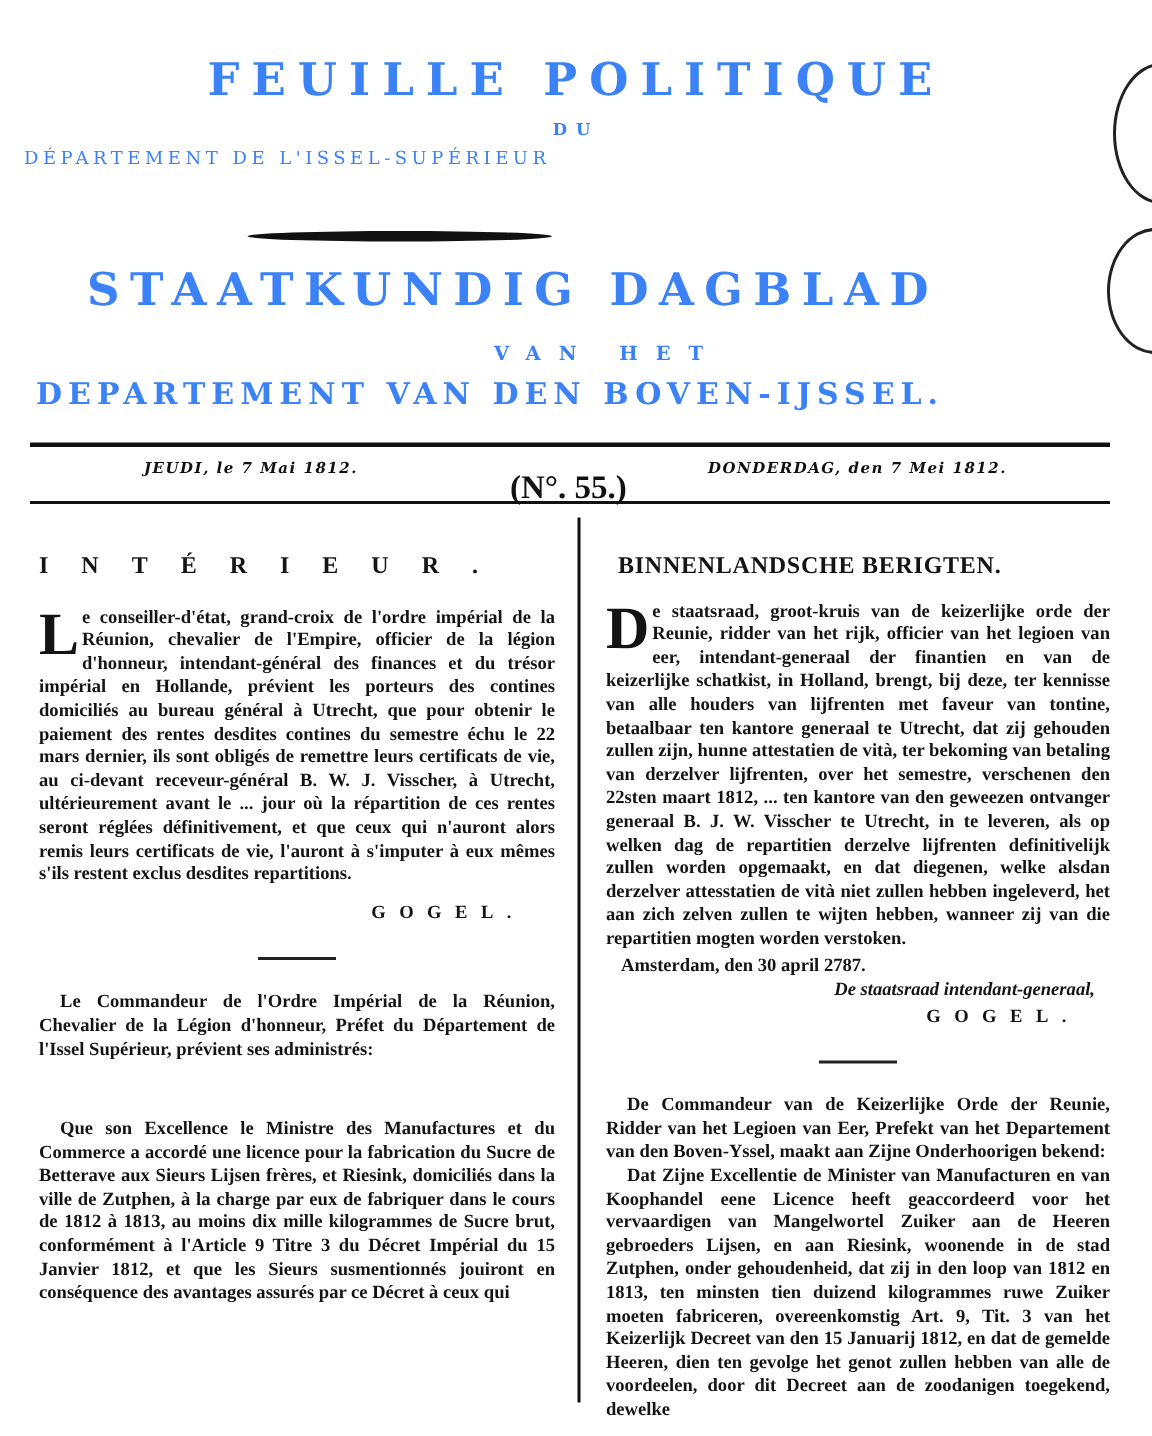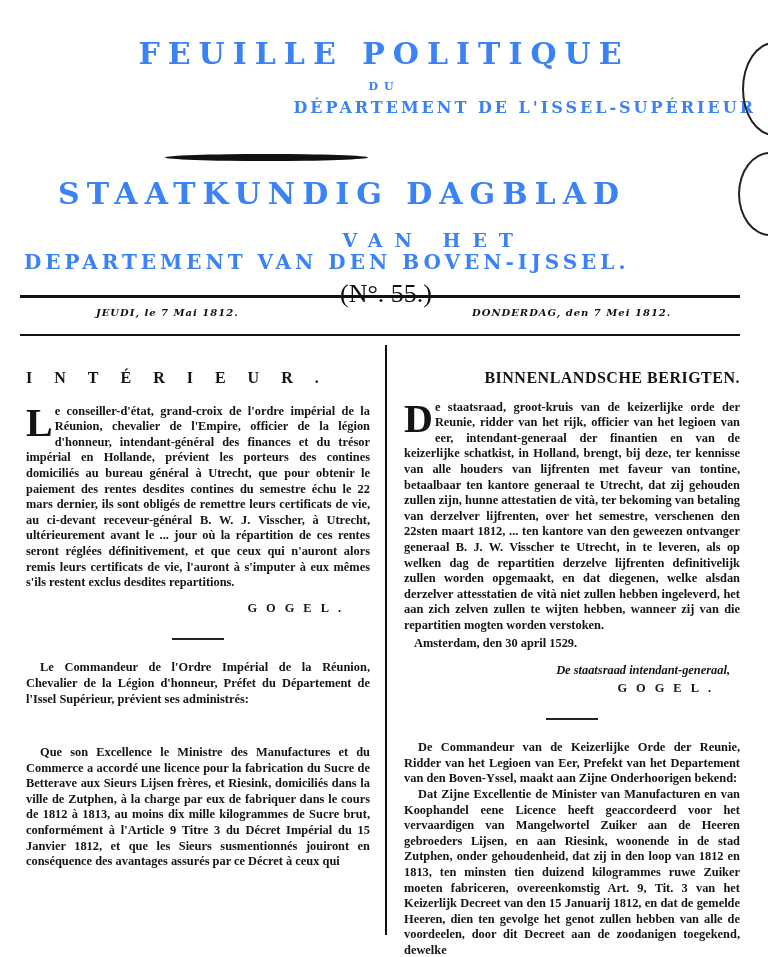--- a/index.html
+++ b/index.html
@@ -4,35 +4,35 @@
 <style>
   html, body { margin: 0; padding: 0; }
   body {
     width: 768px; height: 957px; background: #ffffff; color: #111;
     font-family: "DejaVu Serif", "Liberation Serif", serif;
     position: relative; overflow: hidden;
   }
   .masthead-line { position: absolute; left: 0; width: 768px; text-align: center; color: #3b82f6; }
   .t1 { top: 36px; font-size: 30px; font-weight: bold; letter-spacing: 8px; }
   .t2 { top: 80px; font-size: 11px; font-weight: bold; letter-spacing: 6px; }
-  .t3 { top: 98px; font-size: 16px; font-weight: bold; letter-spacing: 3px; left: 6px; text-align: right; padding-left: 10px; width: 740px; }
+  .t3 { top: 98px; font-size: 12px; font-weight: normal; letter-spacing: 3px; left: 6px; text-align: left; padding-left: 10px; width: 740px; }
   .ornament { position: absolute; top: 154px; left: 165px; width: 203px; height: 7px; background: #111; border-radius: 50%; }
   .t4 { top: 176px; font-size: 30px; font-weight: bold; letter-spacing: 7px; text-align: left; left: 58px; }
-  .t5 { top: 229px; font-size: 19px; font-weight: bold; letter-spacing: 12px; left: 285px; text-align: right; width: 240px; }
+  .t5 { top: 229px; font-size: 13px; font-weight: bold; letter-spacing: 12px; left: 285px; text-align: center; width: 240px; }
   .t6 { top: 250px; font-size: 20px; font-weight: bold; letter-spacing: 4px; text-align: left; left: 24px; }
   .rule { position: absolute; left: 20px; width: 720px; height: 3px; background: #111; }
   .dateline { position: absolute; top: 307px; font-style: italic; font-weight: bold; font-size: 10px; letter-spacing: 1px; }
-  .issue { position: absolute; top: 279px; left: 340px; font-size: 26px; font-family: "Liberation Serif", serif; font-weight: normal; }
+  .issue { position: absolute; top: 312px; left: 340px; font-size: 22px; font-family: "Liberation Serif", serif; font-weight: bold; }
   .vrule { position: absolute; left: 385px; top: 345px; width: 2px; height: 590px; background: #111; }
   .col { position: absolute; font-family: "Liberation Serif", serif; font-size: 12.4px; line-height: 15.6px; text-align: justify; color: #141414; }
   .col.left { left: 26px; width: 344px; }
   .col.right { left: 404px; width: 336px; }
   .section-head { font-weight: bold; text-align: left; }
   .left .section-head { letter-spacing: 22px; font-size: 16px; margin-top: 30px; }
-  .right .section-head { font-size: 16px; letter-spacing: 0.5px; text-align: right; padding-left: 8px; margin-top: 30px; }
+  .right .section-head { font-size: 16px; letter-spacing: 0.5px; text-align: left; padding-left: 8px; margin-top: 30px; }
   .dropcap { float: left; font-size: 40px; line-height: 34px; font-weight: bold; margin-right: 2px; margin-top: 2px; }
   p { margin: 0; }
   .place { margin-top: 12px; padding-left: 10px; font-weight: bold; }
   .sigtitle { font-style: italic; font-weight: bold; text-align: right; margin-top: 8px; padding-right: 30px; }
   .signame { text-align: right; font-weight: bold; letter-spacing: 9px; margin-top: 10px; padding-right: 20px; }
   .divider { width: 52px; height: 2px; background: #222; margin: 22px auto 20px; }
   .indent { text-indent: 14px; font-weight: bold; }
   .stamp { position: absolute; border: 2px solid #222; border-radius: 50%; }
 </style>
 </head>
@@ -71,22 +71,22 @@
     <p class="indent">Le Commandeur de l'Ordre Impérial de la Réunion, Chevalier de la Légion d'honneur, Préfet du Département de l'Issel Supérieur, prévient ses administrés:</p>
     <p class="indent" style="margin-top:38px;">Que son Excellence le Ministre des Manufactures et du Commerce a accordé une licence pour la fabrication du Sucre de Betterave aux Sieurs Lijsen frères, et Riesink, domiciliés dans la ville de Zutphen, à la charge par eux de fabriquer dans le cours de 1812 à 1813, au moins dix mille kilogrammes de Sucre brut, conformément à l'Article 9 Titre 3 du Décret Impérial du 15 Janvier 1812, et que les Sieurs susmentionnés jouiront en conséquence des avantages assurés par ce Décret à ceux qui</p>
   </div>
 </div>
 
 <div class="col right" style="top:340px;">
   <div class="section-head">BINNENLANDSCHE BERIGTEN.</div>
   <div style="margin-top:14px;">
     <span class="dropcap">D</span>
     <p style="font-weight:bold;">e staatsraad, groot-kruis van de keizerlijke orde der Reunie, ridder van het rijk, officier van het legioen van eer, intendant-generaal der finantien en van de keizerlijke schatkist, in Holland, brengt, bij deze, ter kennisse van alle houders van lijfrenten met faveur van tontine, betaalbaar ten kantore generaal te Utrecht, dat zij gehouden zullen zijn, hunne attestatien de vità, ter bekoming van betaling van derzelver lijfrenten, over het semestre, verschenen den 22sten maart 1812, ... ten kantore van den geweezen ontvanger generaal B. J. W. Visscher te Utrecht, in te leveren, als op welken dag de repartitien derzelve lijfrenten definitivelijk zullen worden opgemaakt, en dat diegenen, welke alsdan derzelver attesstatien de vità niet zullen hebben ingeleverd, het aan zich zelven zullen te wijten hebben, wanneer zij van die repartitien mogten worden verstoken.</p>
-    <div class="place" style="margin-top:2px;">Amsterdam, den 30 april 1529.</div>
-    <div class="sigtitle" style="margin-top:12px;padding-right:10px;">De staatsraad intendant-generaal,</div>
+    <div class="place" style="margin-top:2px;">Amsterdam, den 30 april 2787.</div>
+    <div class="sigtitle" style="margin-top:1px;padding-right:10px;">De staatsraad intendant-generaal,</div>
     <div class="signame" style="margin-top:2px;">GOGEL.</div>
   </div>
   <div class="divider"></div>
   <div>
     <p class="indent">De Commandeur van de Keizerlijke Orde der Reunie, Ridder van het Legioen van Eer, Prefekt van het Departement van den Boven-Yssel, maakt aan Zijne Onderhoorigen bekend:</p>
     <p class="indent">Dat Zijne Excellentie de Minister van Manufacturen en van Koophandel eene Licence heeft geaccordeerd voor het vervaardigen van Mangelwortel Zuiker aan de Heeren gebroeders Lijsen, en aan Riesink, woonende in de stad Zutphen, onder gehoudenheid, dat zij in den loop van 1812 en 1813, ten minsten tien duizend kilogrammes ruwe Zuiker moeten fabriceren, overeenkomstig Art. 9, Tit. 3 van het Keizerlijk Decreet van den 15 Januarij 1812, en dat de gemelde Heeren, dien ten gevolge het genot zullen hebben van alle de voordeelen, door dit Decreet aan de zoodanigen toegekend, dewelke</p>
   </div>
 </div>
 
 </body></html>

